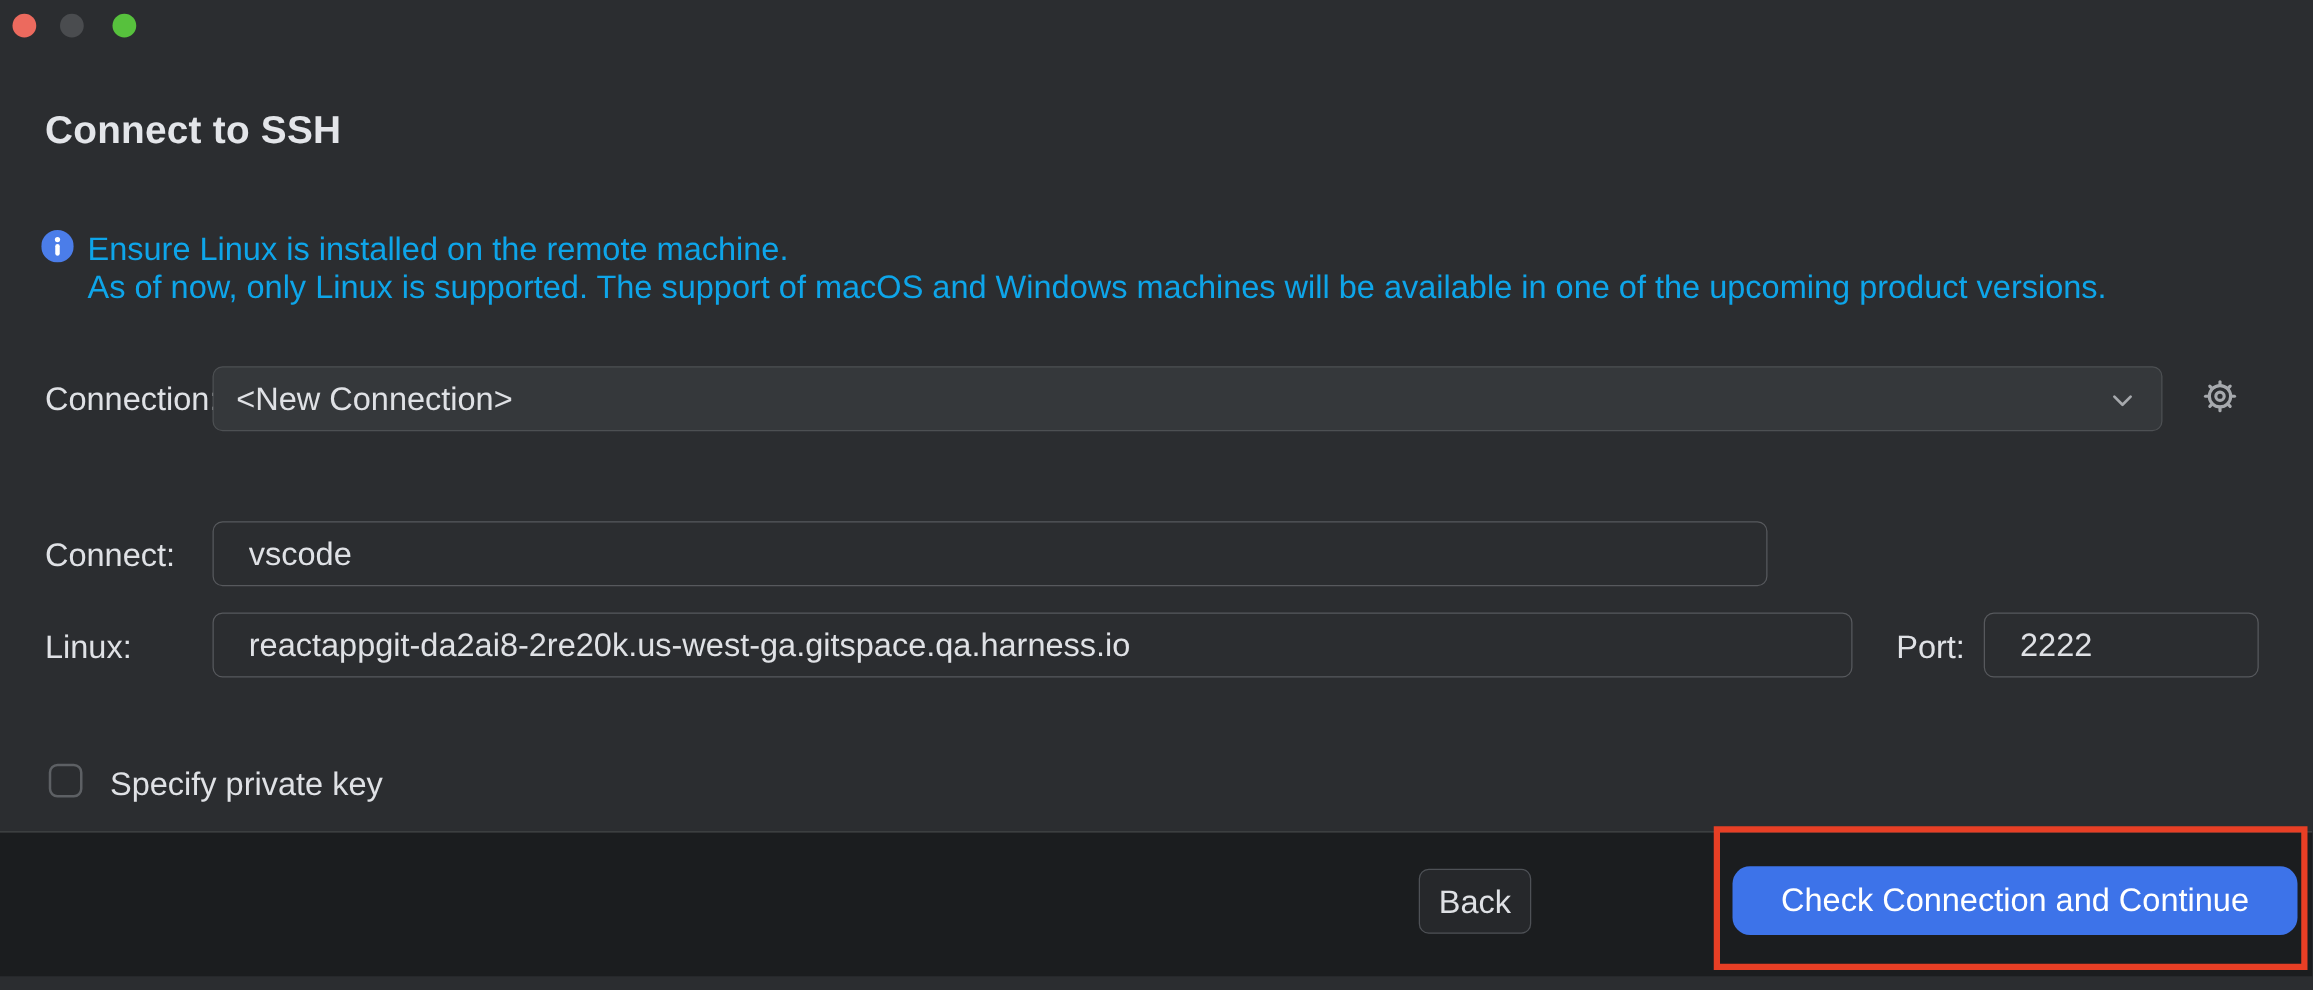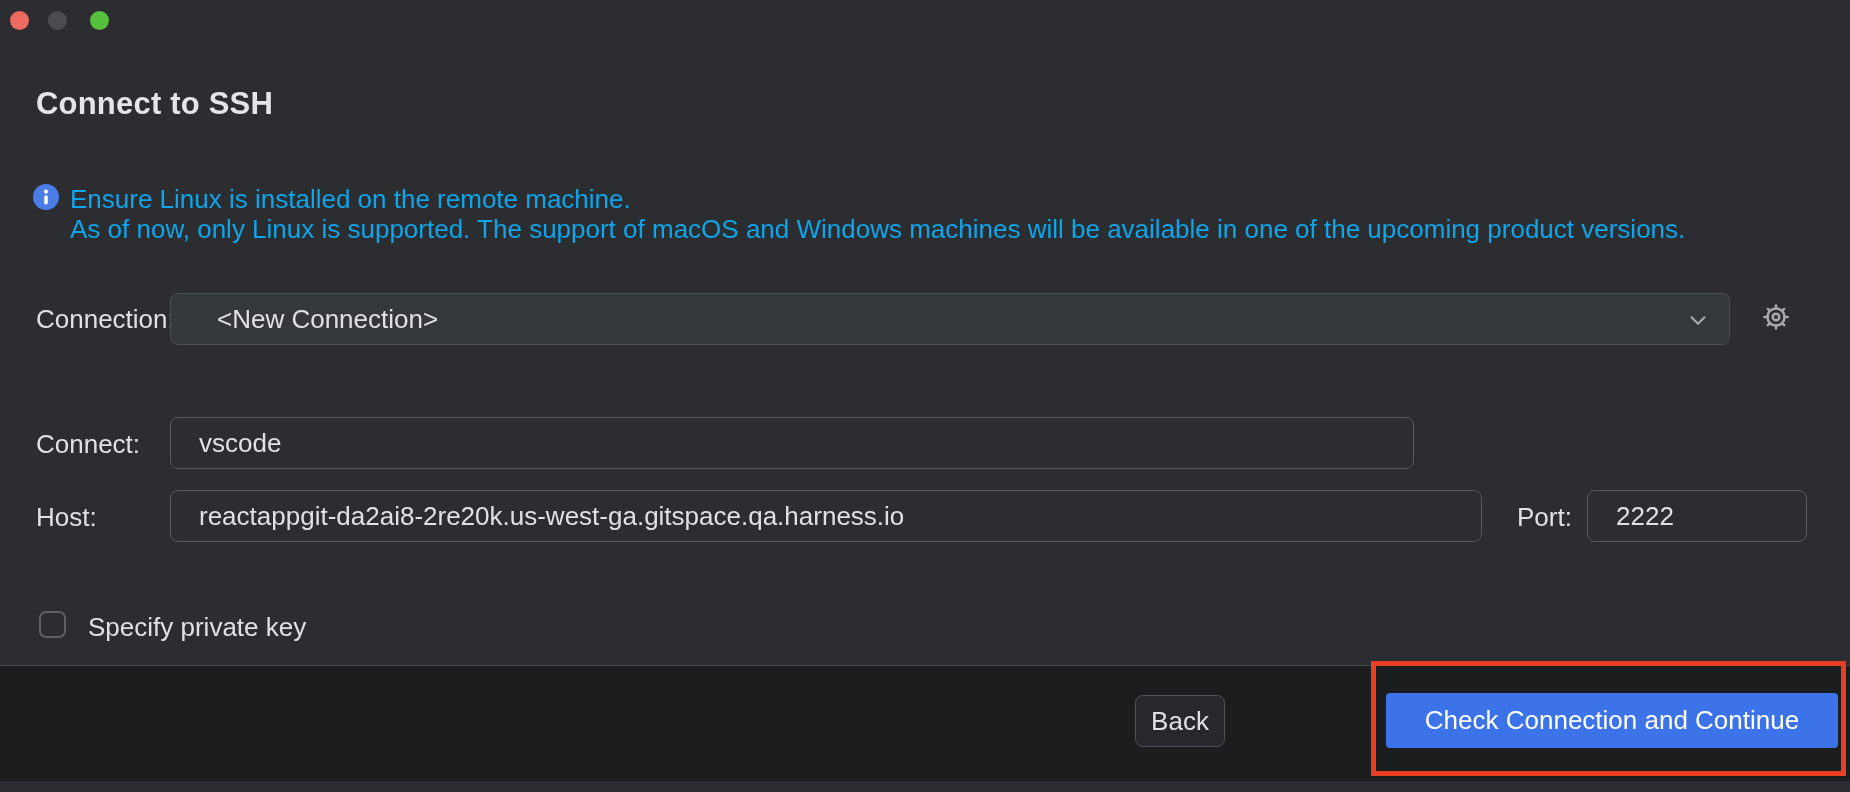--- a/index.html
+++ b/index.html
@@ -29,21 +29,21 @@
 
   .field-label { font-size: 26px; color: #dfe1e5; white-space: nowrap; }
 
   
   .combobox {
     left: 170px; top: 293px; width: 1560px; height: 52px;
     background: #35383b;
     border: 1px solid #4d5053;
     border-radius: 8px;
     display: flex; align-items: center;
-    padding-left: 46px;
+    padding-left: 18px;
     font-size: 26px; color: #dfe1e5;
     cursor: default;
   }
   .combobox .chevron { position: absolute; right: 18px; top: 13px; }
 
   
   .text-input {
     position: absolute;
     height: 52px;
     background: transparent;
@@ -75,21 +75,21 @@
     font-size: 26px; border-radius: 8px; cursor: default;
     font-family: "Liberation Sans", sans-serif;
   }
   .btn-back {
     left: 1135px; top: 29px; width: 90px; height: 52px;
     background: #26282b; border: 1px solid #4e5156; color: #dfe1e5;
   }
   .btn-primary {
     left: 1386px; top: 27px; width: 452px; height: 55px;
     background: #3d73e9; border: none; color: #ffffff;
-    border-radius: 4px; font-weight: 500;
+    border-radius: 14px; font-weight: 500;
   }
 
   
   .annotation-box {
     left: 1371px; top: 661px; width: 475px; height: 115px;
     border: 5px solid #e83f25;
     pointer-events: none;
     z-index: 50;
   }
 </style>
@@ -134,21 +134,21 @@
     <line x1="5.5" y1="12" x2="3.3" y2="12"></line>
     <line x1="7.4" y1="7.4" x2="5.9" y2="5.9"></line>
     <line x1="12" y1="5.5" x2="12" y2="3.3"></line>
     <line x1="16.6" y1="7.4" x2="18.1" y2="5.9"></line>
   </svg>
 </span>
 
 <div class="abs field-label" style="left:36px; top:429px;">Connect:</div>
 <input class="text-input" style="left: 170px; top: 417px; width: 1244px;" value="vscode">
 
-<div class="abs field-label" style="left:36px; top:502px;">Host:</div>
+<div class="abs field-label" style="left:36px; top:502px;">Linux:</div>
 <input class="text-input" style="left: 170px; top: 490px; width: 1312px;" value="reactappgit-da2ai8-2re20k.us-west-ga.gitspace.qa.harness.io">
 <div class="abs field-label" style="left:1517px; top:502px;">Port:</div>
 <input class="text-input" style="left: 1587px; top: 490px; width: 220px;" value="2222">
 
 <div class="abs checkbox-box"></div>
 <div class="abs field-label" style="left:88px; top:612px;">Specify private key</div>
 
 <div class="abs footer">
   <button class="btn btn-back">Back</button>
   <button class="btn btn-primary">Check Connection and Continue</button>

